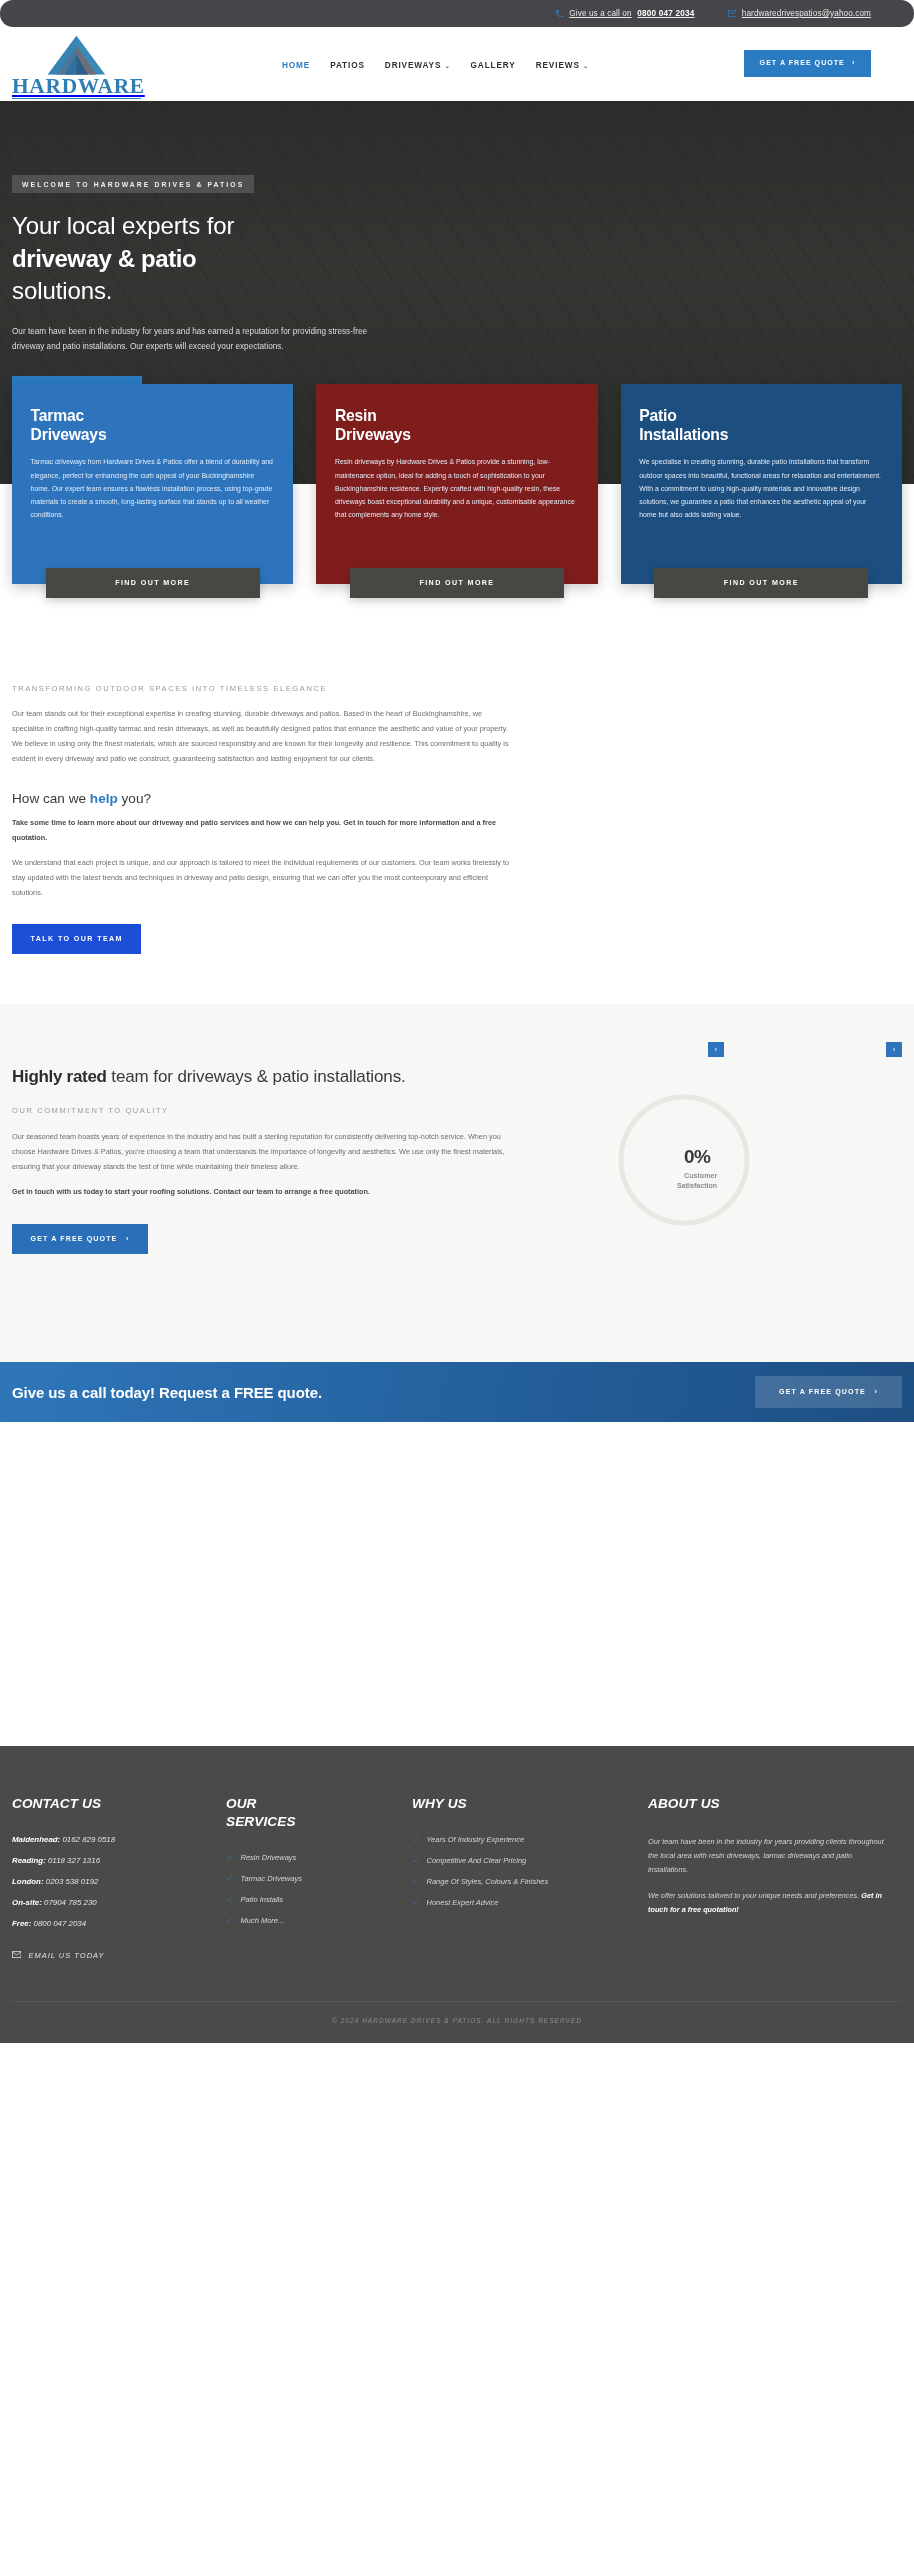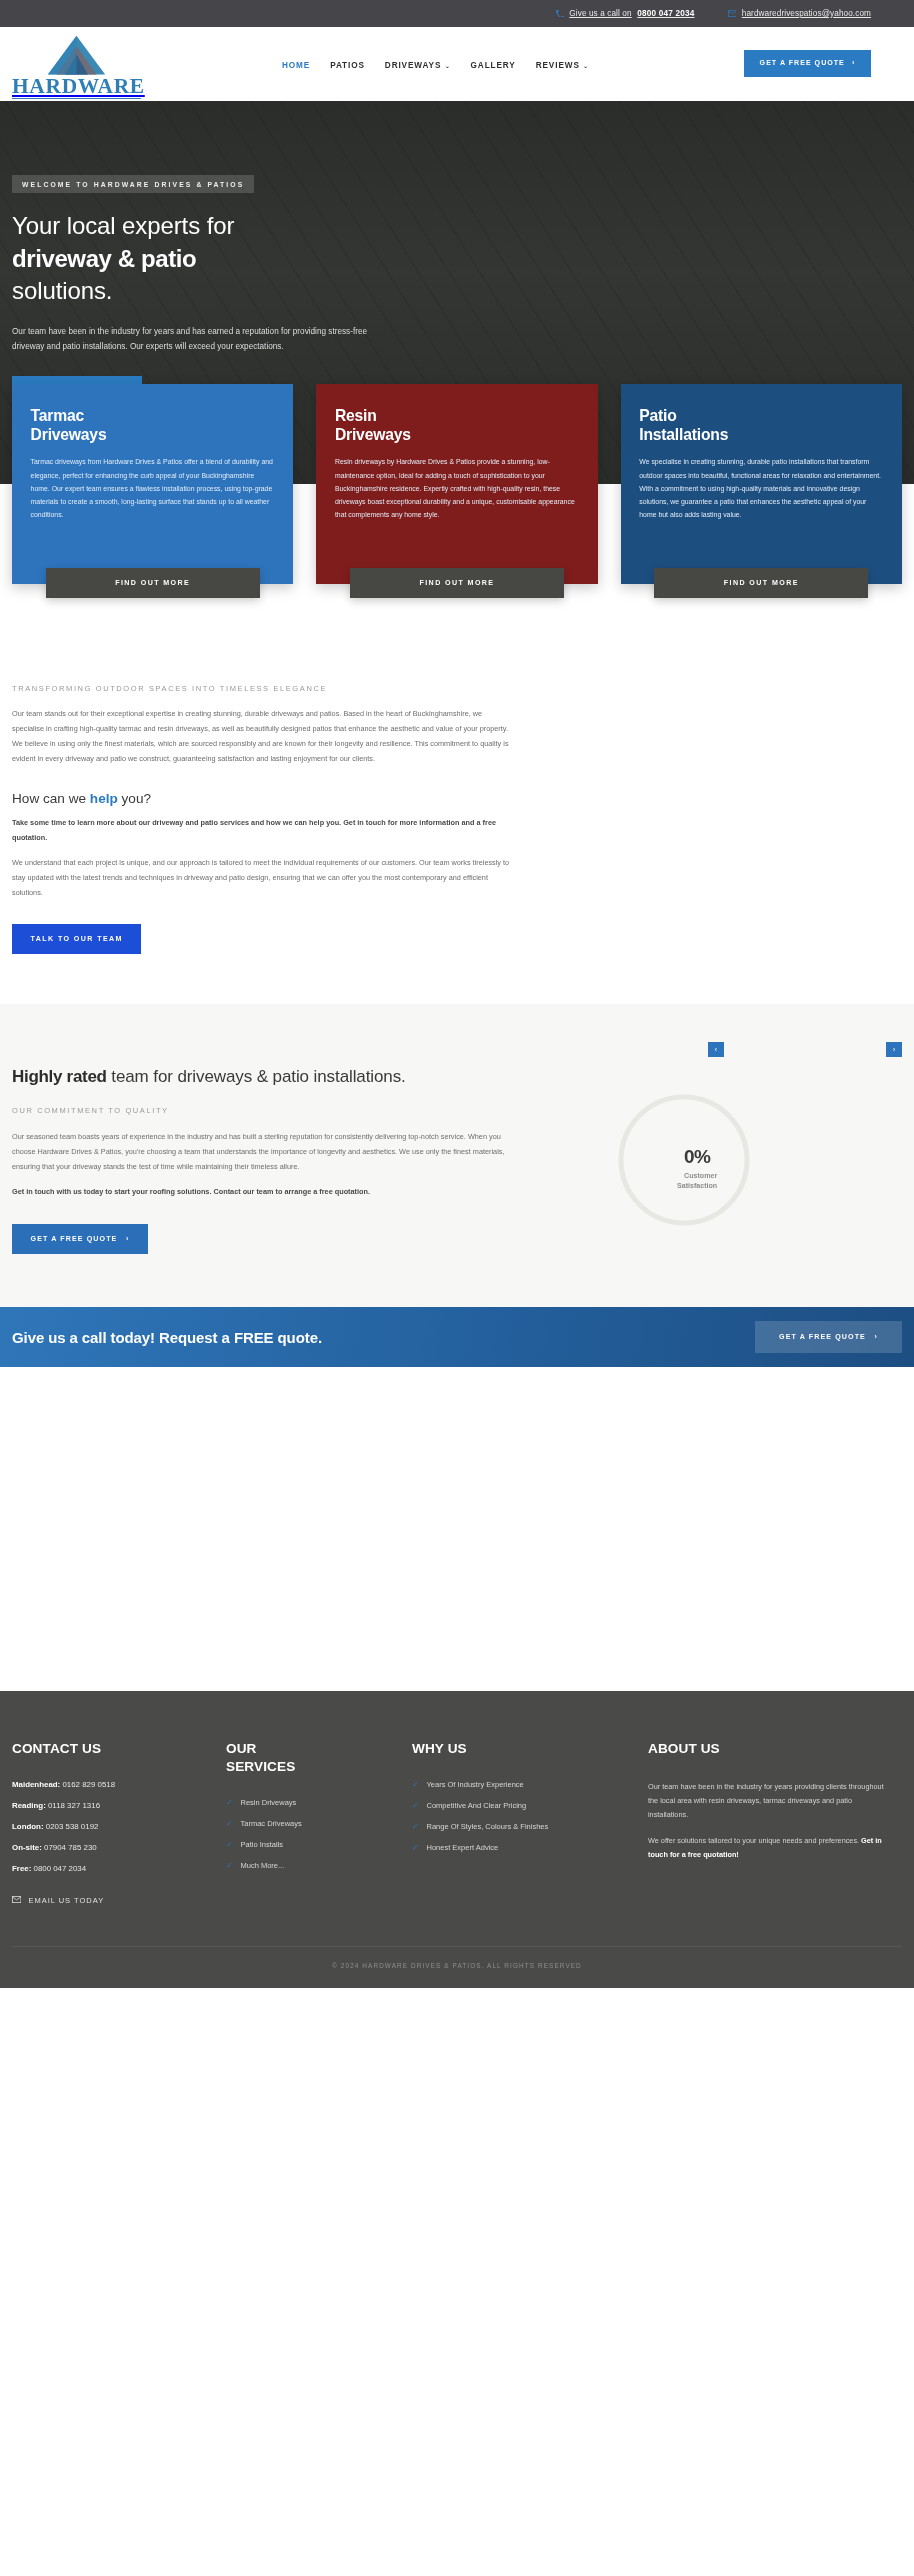--- a/index.html
+++ b/index.html
@@ -8,21 +8,21 @@
   body {
     font-family:"Liberation Sans", sans-serif;
     background:#ffffff;
     color:#3d3d3d;
     -webkit-font-smoothing:antialiased;
   }
 
   
   .topbar{
     height:27px; background:#46464a; display:flex;
-    align-items:center; justify-content:flex-end; padding-right:43px; gap:33px;
+    align-items:center; justify-content:flex-end; padding-right:43px; gap:33px;border-radius:13px;
   }
   .topbar-item{ display:flex; align-items:center; gap:5.7px; color:#e9e9e9; font-size:8.2px; letter-spacing:0.1px;}
   .topbar-item .ti{ color:#2c7bc4; display:flex; align-items:center; }
   .topbar-item b{ font-weight:700; color:#ffffff; letter-spacing:0.2px;}
 
   
   .header{ height:74px; background:#fff; position:relative; }
   .logo{ position:absolute; left:12px; top:5.7px; width:129px; }
   .logo-mark{ width:100%; display:block; }
   .logo-word{
@@ -138,21 +138,21 @@
     padding:11.4px 18.6px; cursor:pointer;
   }
 
   .carousel-nav{ position:absolute; right:12px; top:444px; width:194px; display:flex; justify-content:space-between; }
   .car-btn{
     width:15.7px; height:15.7px; background:#2d74bd; color:#fff; border:none;
     display:flex; align-items:center; justify-content:center; font-size:7.9px; cursor:pointer;
   }
 
   
-  .sec-grey{ background:#f7f7f5; padding:61px 12px 53px 12px; display:flex; gap:28.6px; }
+  .sec-grey{ background:#f7f7f5; padding:61px 12px 108px 12px; display:flex; gap:28.6px; }
   .sec-grey .col-left{ flex:1; max-width:493px; }
   .sec-grey .col-right{ width:300px; display:flex; align-items:center; justify-content:center; }
   .btn-blue{
     margin-top:24px; background:#2a6fb8; color:#fff; border:none;
     font-size:7.1px; font-weight:700; letter-spacing:1.1px;
     padding:11.4px 18.6px; display:inline-flex; align-items:center; gap:8.6px; cursor:pointer;
   }
   .donut{ position:relative; width:136px; height:136px; }
   .donut svg{ display:block; }
   .donut-center{
@@ -171,21 +171,21 @@
   .btn-cta{
     background:rgba(255,255,255,.16); color:#fff; border:none;
     font-size:7.1px; font-weight:700; letter-spacing:1.1px;
     padding:12px 24px; display:flex; align-items:center; gap:8.6px; cursor:pointer;
   }
 
   
   .spacer{ height:324px; background:#fff; }
 
   
-  .footer{ background:#4a4a48; padding:49px 12px 0 12px; }
+  .footer{ background:#4a4a48; padding:49px 12px 0 12px;font-style:italic; }
   .footer-grid{ display:flex; gap:0; }
   .fcol-1{ width:214px; }
   .fcol-2{ width:186px; }
   .fcol-3{ width:236px; }
   .fcol-4{ width:243px; }
   .fh{
     color:#fff; font-size:13.6px; font-weight:800; letter-spacing:0.1px;
     line-height:1.32; margin-bottom:21.4px; white-space:pre-line;
   }
   .f-phone{ color:#e6e6e6; font-size:7.9px; margin-bottom:12px; }

